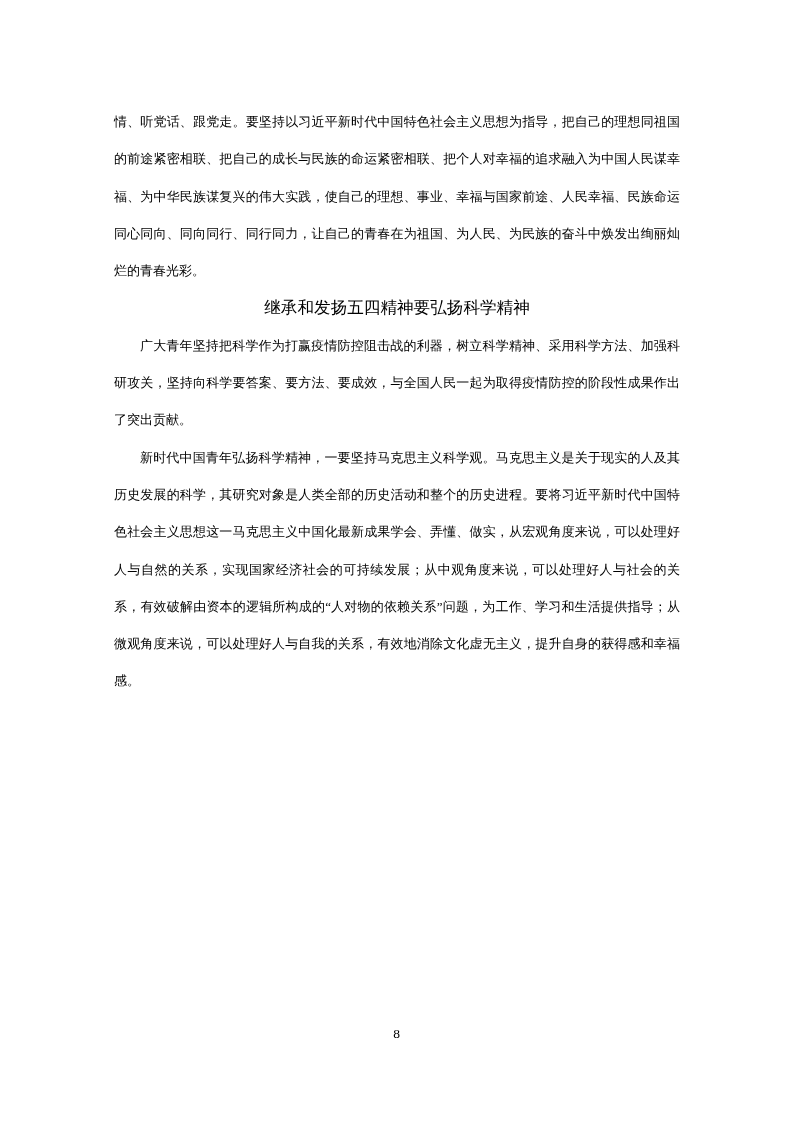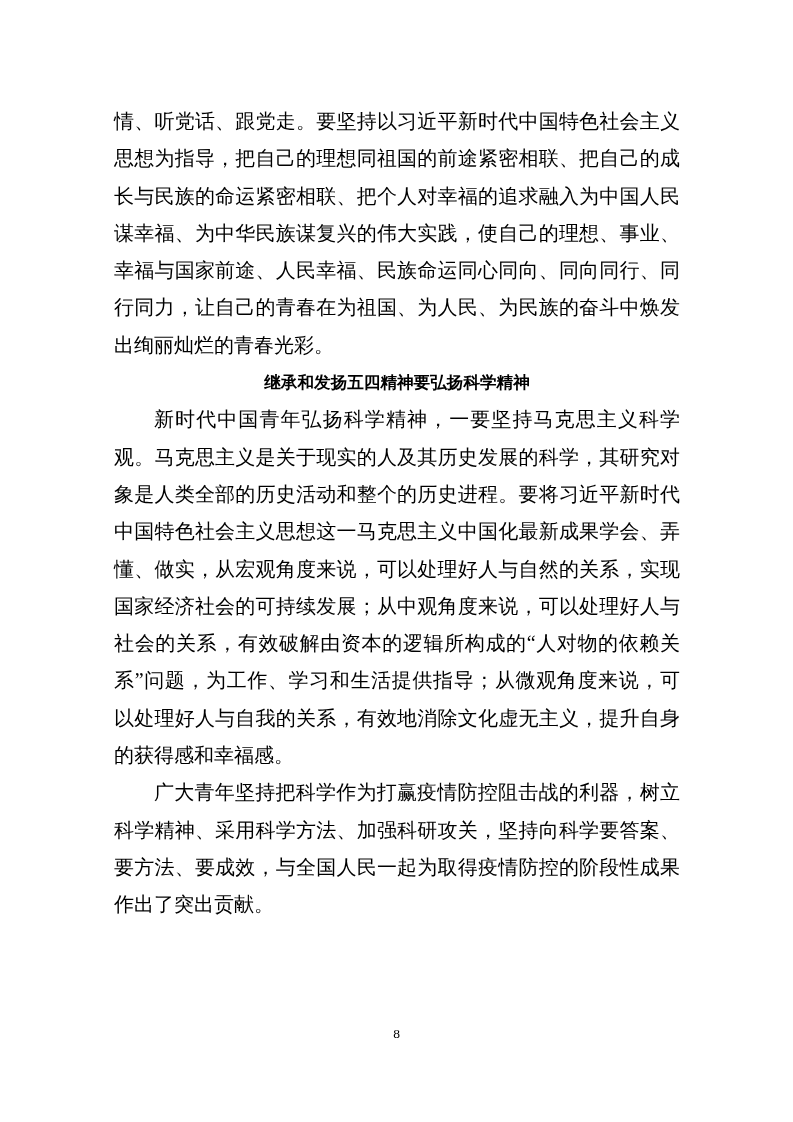--- a/index.html
+++ b/index.html
@@ -21,34 +21,34 @@
     background: #ffffff;
   }
   .content {
     position: absolute;
     left: 114px;
     width: 566px;
     top: 103px;
   }
   .para {
     margin: 0;
-    font-size: 20px;
+    font-size: 13px;
     line-height: 37.3px;
     text-align: justify;
     text-justify: inter-ideograph;
     word-break: normal;
   }
   .para.indent {
     text-indent: 2em;
   }
   .heading {
     margin: 0;
     font-size: 16.6px;
     line-height: 37.3px;
-    font-weight: 700;
+    font-weight: 400;
     text-align: center;
   }
   .footer {
     position: absolute;
     top: 1024px;
     left: 0;
     width: 793px;
     text-align: center;
   }
   .page-number {
@@ -57,20 +57,20 @@
     display: inline-block;
   }
 </style>
 </head>
 <body>
 
 <div class="page">
   <div class="content">
     <p class="para">情、听党话、跟党走。要坚持以习近平新时代中国特色社会主义思想为指导，把自己的理想同祖国的前途紧密相联、把自己的成长与民族的命运紧密相联、把个人对幸福的追求融入为中国人民谋幸福、为中华民族谋复兴的伟大实践，使自己的理想、事业、幸福与国家前途、人民幸福、民族命运同心同向、同向同行、同行同力，让自己的青春在为祖国、为人民、为民族的奋斗中焕发出绚丽灿烂的青春光彩。</p>
     <h2 class="heading">继承和发扬五四精神要弘扬科学精神</h2>
+    <p class="para indent">广大青年坚持把科学作为打赢疫情防控阻击战的利器，树立科学精神、采用科学方法、加强科研攻关，坚持向科学要答案、要方法、要成效，与全国人民一起为取得疫情防控的阶段性成果作出了突出贡献。</p>
     <p class="para indent">新时代中国青年弘扬科学精神，一要坚持马克思主义科学观。马克思主义是关于现实的人及其历史发展的科学，其研究对象是人类全部的历史活动和整个的历史进程。要将习近平新时代中国特色社会主义思想这一马克思主义中国化最新成果学会、弄懂、做实，从宏观角度来说，可以处理好人与自然的关系，实现国家经济社会的可持续发展；从中观角度来说，可以处理好人与社会的关系，有效破解由资本的逻辑所构成的“人对物的依赖关系”问题，为工作、学习和生活提供指导；从微观角度来说，可以处理好人与自我的关系，有效地消除文化虚无主义，提升自身的获得感和幸福感。</p>
-    <p class="para indent">广大青年坚持把科学作为打赢疫情防控阻击战的利器，树立科学精神、采用科学方法、加强科研攻关，坚持向科学要答案、要方法、要成效，与全国人民一起为取得疫情防控的阶段性成果作出了突出贡献。</p>
   </div>
 
   <div class="footer">
     <span class="page-number">8</span>
   </div>
 </div>
 
 </body></html>

